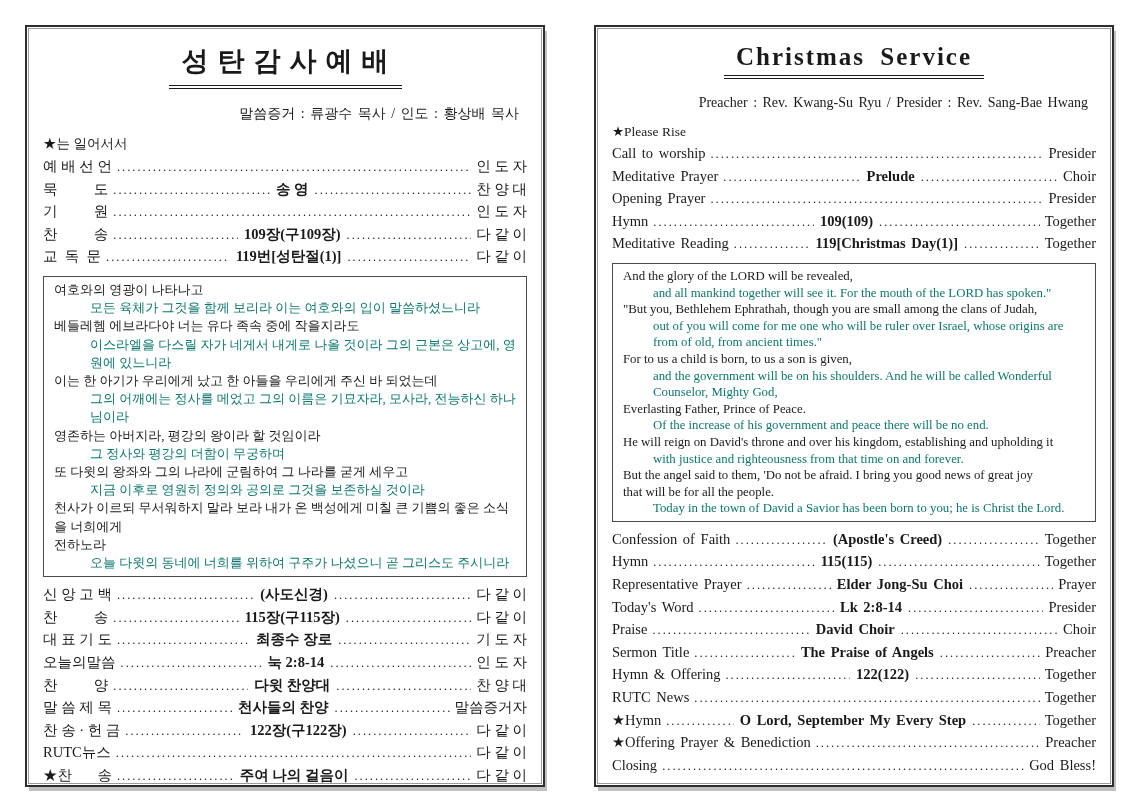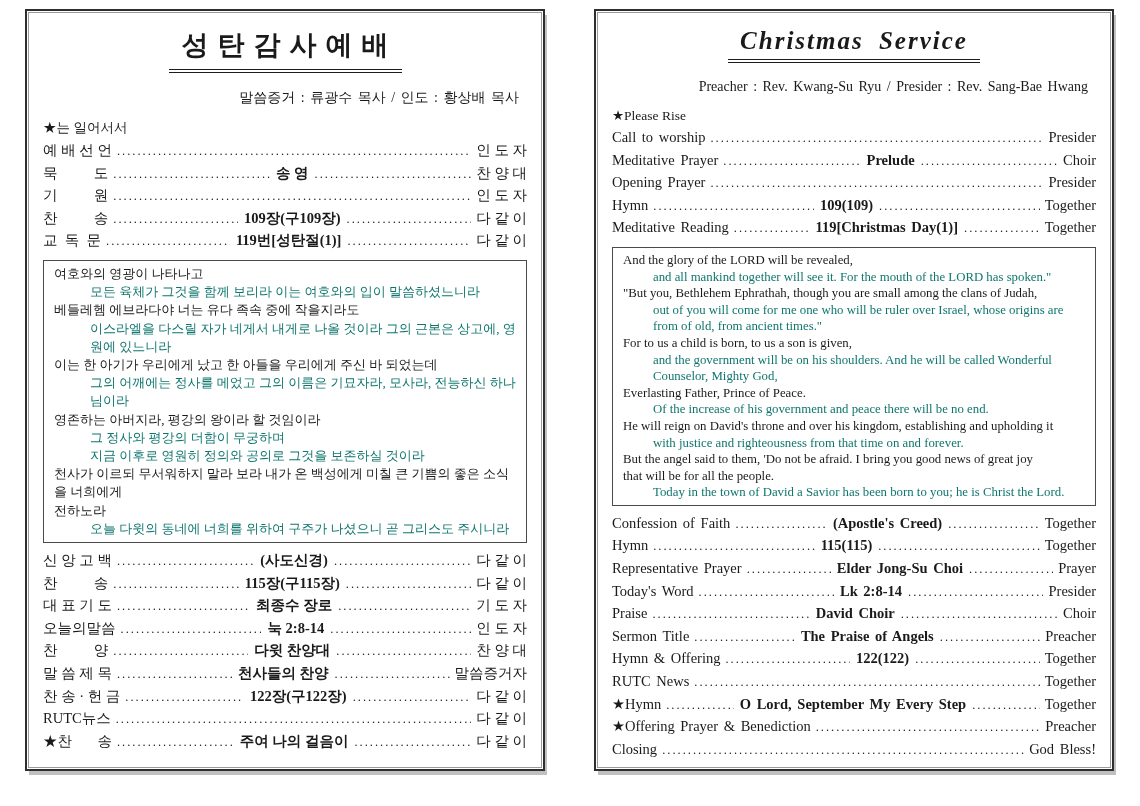--- a/index.html
+++ b/index.html
@@ -5,21 +5,21 @@
   * { box-sizing: border-box; margin: 0; padding: 0; }
   html, body { width: 1140px; height: 806px; }
   body {
     position: relative;
     background: #ffffff;
     color: #1a1a1a;
     font-family: "Liberation Serif", "DejaVu Serif", serif;
   }
   .page {
     position: absolute;
-    top: 9px;
+    top: 25px;
     width: 520px;
     height: 762px;
     border: 2px solid #2e2e2e;
     background: #fff;
     box-shadow: 3px 5px 0 -1px #c0c0c0;
   }
   .page.left  { left: 25px; }
   .page.right { left: 594px; }
   .page-inner {
     position: absolute;
@@ -28,21 +28,21 @@
     padding: 0 14px;
     overflow: hidden;
   }
   .title-wrap { text-align: center; margin-top: 14px; }
   .title {
     display: inline-block;
     font-weight: 700;
     border-bottom: 4px double #1c1c1c;
   }
   .ko-title { font-size: 27px; letter-spacing: 9px; padding: 0 4px 6px 13px; }
-  .en-title { font-size: 25px; letter-spacing: 2px; word-spacing: 7px; padding: 0 12px 4px; font-style: italic; }
+  .en-title { font-size: 25px; letter-spacing: 2px; word-spacing: 7px; padding: 0 12px 4px; }
   .subtitle {
     margin-top: 16px;
     text-align: right;
     font-size: 14px;
     padding-right: 8px;
     word-spacing: 2px;
     white-space: pre;
   }
   .note { margin-top: 12px; font-size: 13.5px; white-space: pre; }
   .order-list { margin-top: 3px; }
@@ -118,20 +118,21 @@
       </div>
     <div class="scripture-box" id="left-box">
         <div class="box-line call">여호와의 영광이 나타나고</div>
         <div class="box-line response">모든 육체가 그것을 함께 보리라 이는 여호와의 입이 말씀하셨느니라</div>
         <div class="box-line call">베들레헴 에브라다야 너는 유다 족속 중에 작을지라도</div>
         <div class="box-line response">이스라엘을 다스릴 자가 네게서 내게로 나올 것이라 그의 근본은 상고에, 영원에 있느니라</div>
         <div class="box-line call">이는 한 아기가 우리에게 났고 한 아들을 우리에게 주신 바 되었는데</div>
         <div class="box-line response">그의 어깨에는 정사를 메었고 그의 이름은 기묘자라, 모사라, 전능하신 하나님이라</div>
         <div class="box-line call">영존하는 아버지라, 평강의 왕이라 할 것임이라</div>
         <div class="box-line response">그 정사와 평강의 더함이 무궁하며</div>
+        <div class="box-line call">또 다윗의 왕좌와 그의 나라에 군림하여 그 나라를 굳게 세우고</div>
         <div class="box-line response">지금 이후로 영원히 정의와 공의로 그것을 보존하실 것이라</div>
         <div class="box-line call">천사가 이르되 무서워하지 말라 보라 내가 온 백성에게 미칠 큰 기쁨의 좋은 소식을 너희에게</div>
         <div class="box-line call">전하노라</div>
         <div class="box-line response">오늘 다윗의 동네에 너희를 위하여 구주가 나셨으니 곧 그리스도 주시니라</div>
       </div>
     <div class="order-list" id="left-rows-bottom">
         <div class="row">
           <span class="row-left">신 앙 고 백</span>
           <span class="leader"></span>
           <span class="row-center">(사도신경)</span>

